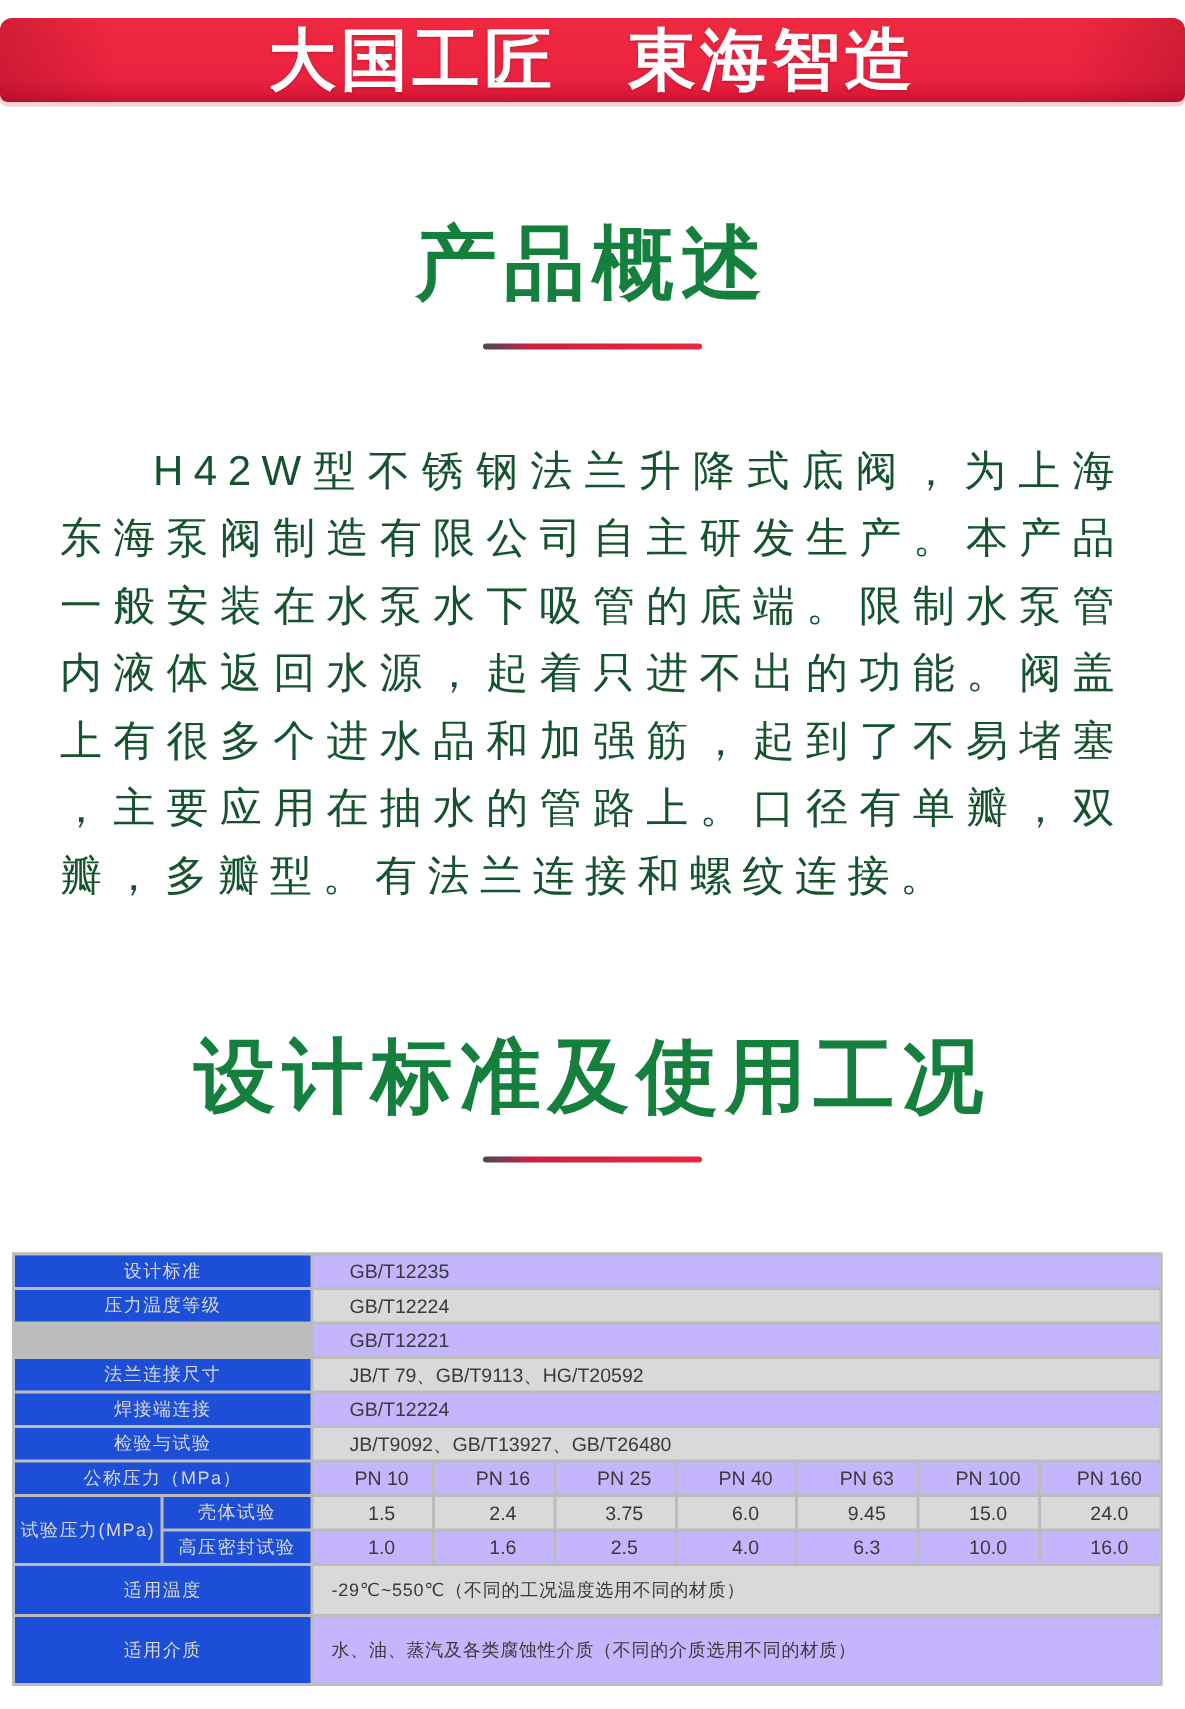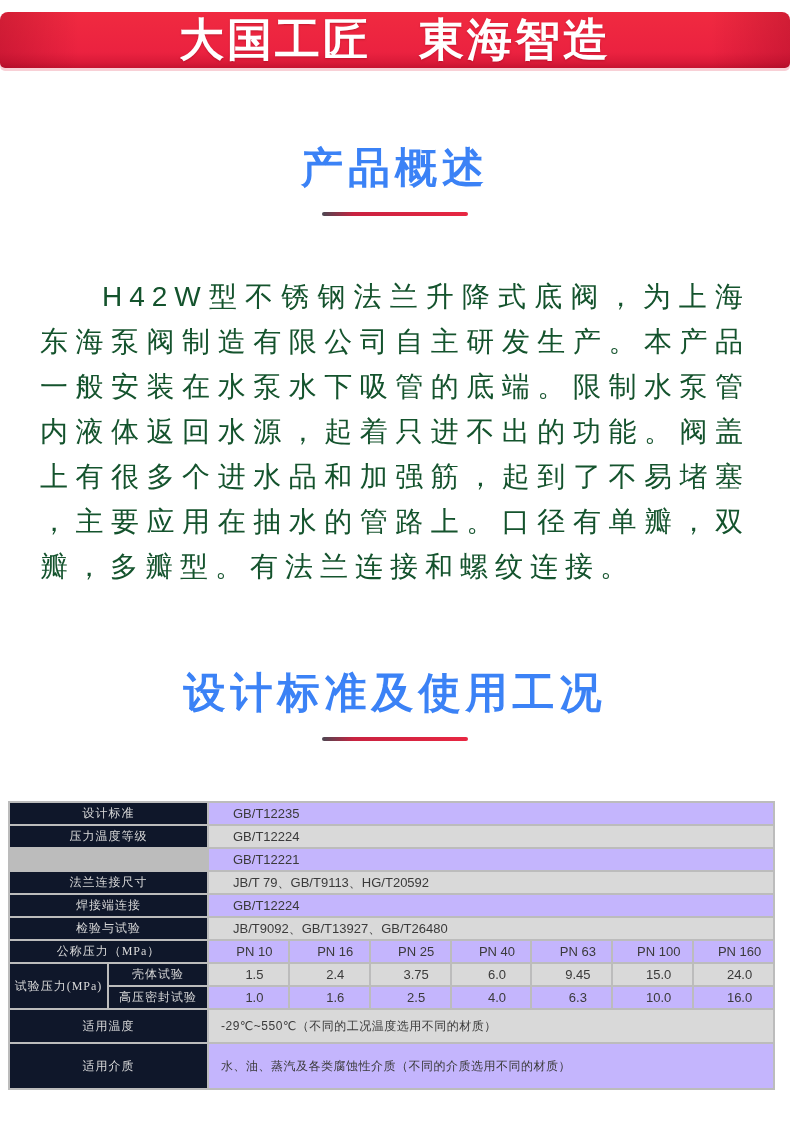--- a/index.html
+++ b/index.html
@@ -32,24 +32,24 @@
     letter-spacing: 3px;
     text-shadow: 0 1px 2px rgba(120,0,20,.35);
     white-space: nowrap;
   }
 
   
   .sec-title {
     margin: 0;
     padding: 0;
     text-align: center;
-    font-size: 42px;
+    font-size: 54px;
     font-weight: 700;
     letter-spacing: 5px;
-    color: #3b82f6;
+    color: #15803d;
   }
   .t1 { margin-top: 72px; }
   .t2 { margin-top: 76px; }
   .title-underline {
     width: 146px;
     height: 4px;
     margin: 16px auto 0 auto;
     border-radius: 2px;
     background: linear-gradient(90deg, #4c4752 0%, #c92240 22%, #e82742 100%);
   }
@@ -71,29 +71,28 @@
   .spec-table {
     margin: 60px 15px 0 8px;
     display: grid;
     grid-template-columns: 97px 98px repeat(7, 1fr);
     grid-template-rows: repeat(9, 21px) 32px 44px;
     gap: 2px;
     background: #bcbcbc;
     border: 2px solid #bcbcbc;
   }
   .hcell {
-    background: #0f172a;
+    background: #1d4ed8;
     color: #d9d9d9;
     font-size: 12px;
     letter-spacing: 1px;
     display: flex;
     align-items: center;
     justify-content: center;
     text-align: center;
-    font-family: Liberation Serif, serif;
   }
   .vcell {
     background: #c4b5fd;
     color: #3a3a3a;
     font-size: 13px;
     display: flex;
     align-items: center;
     padding-left: 24px;
     white-space: nowrap;
     overflow: hidden;

